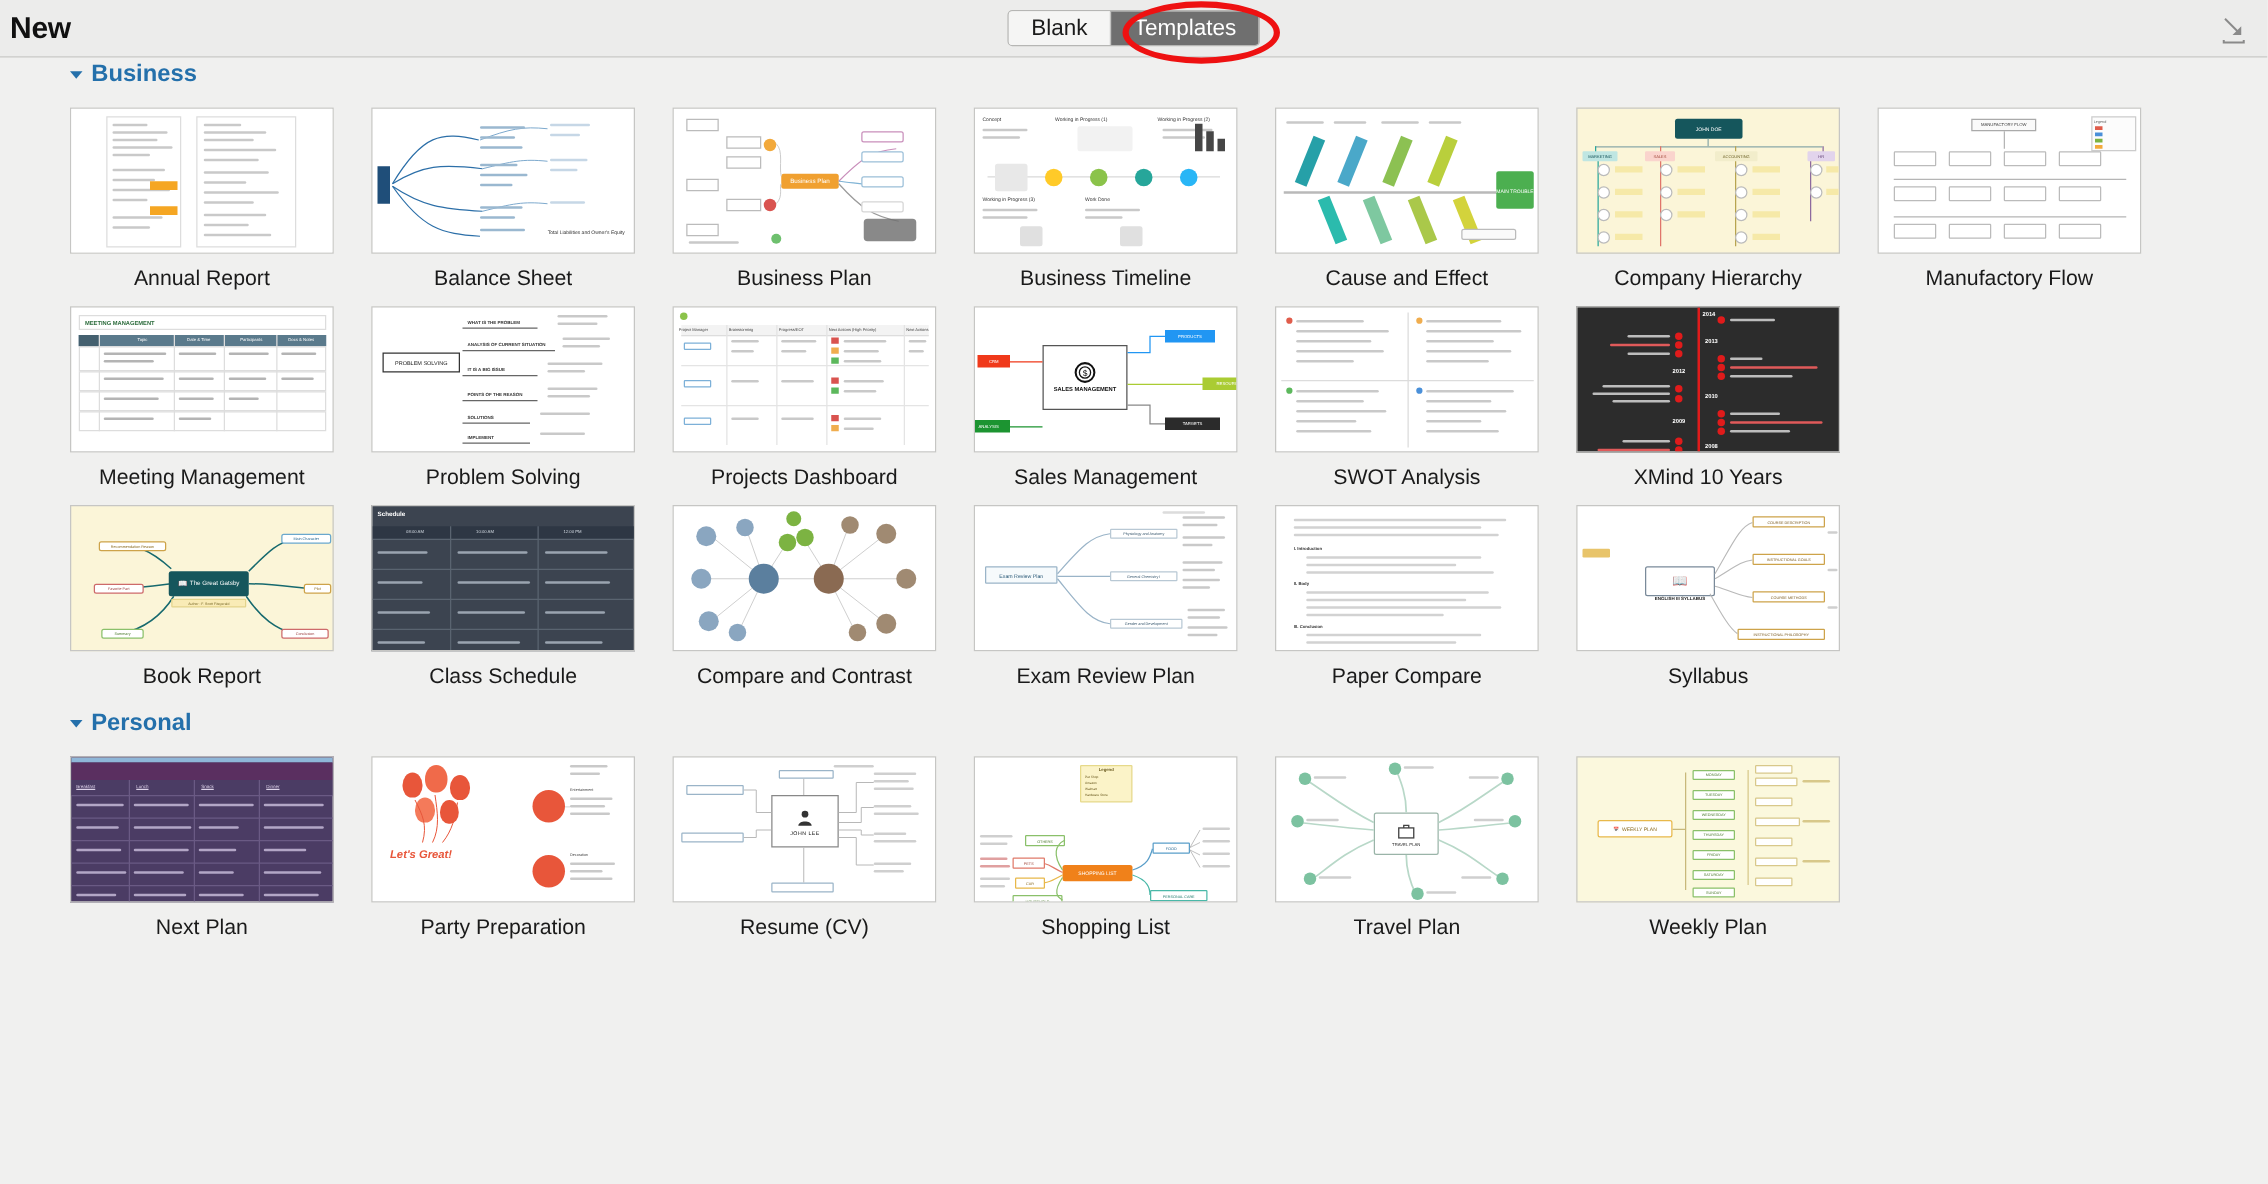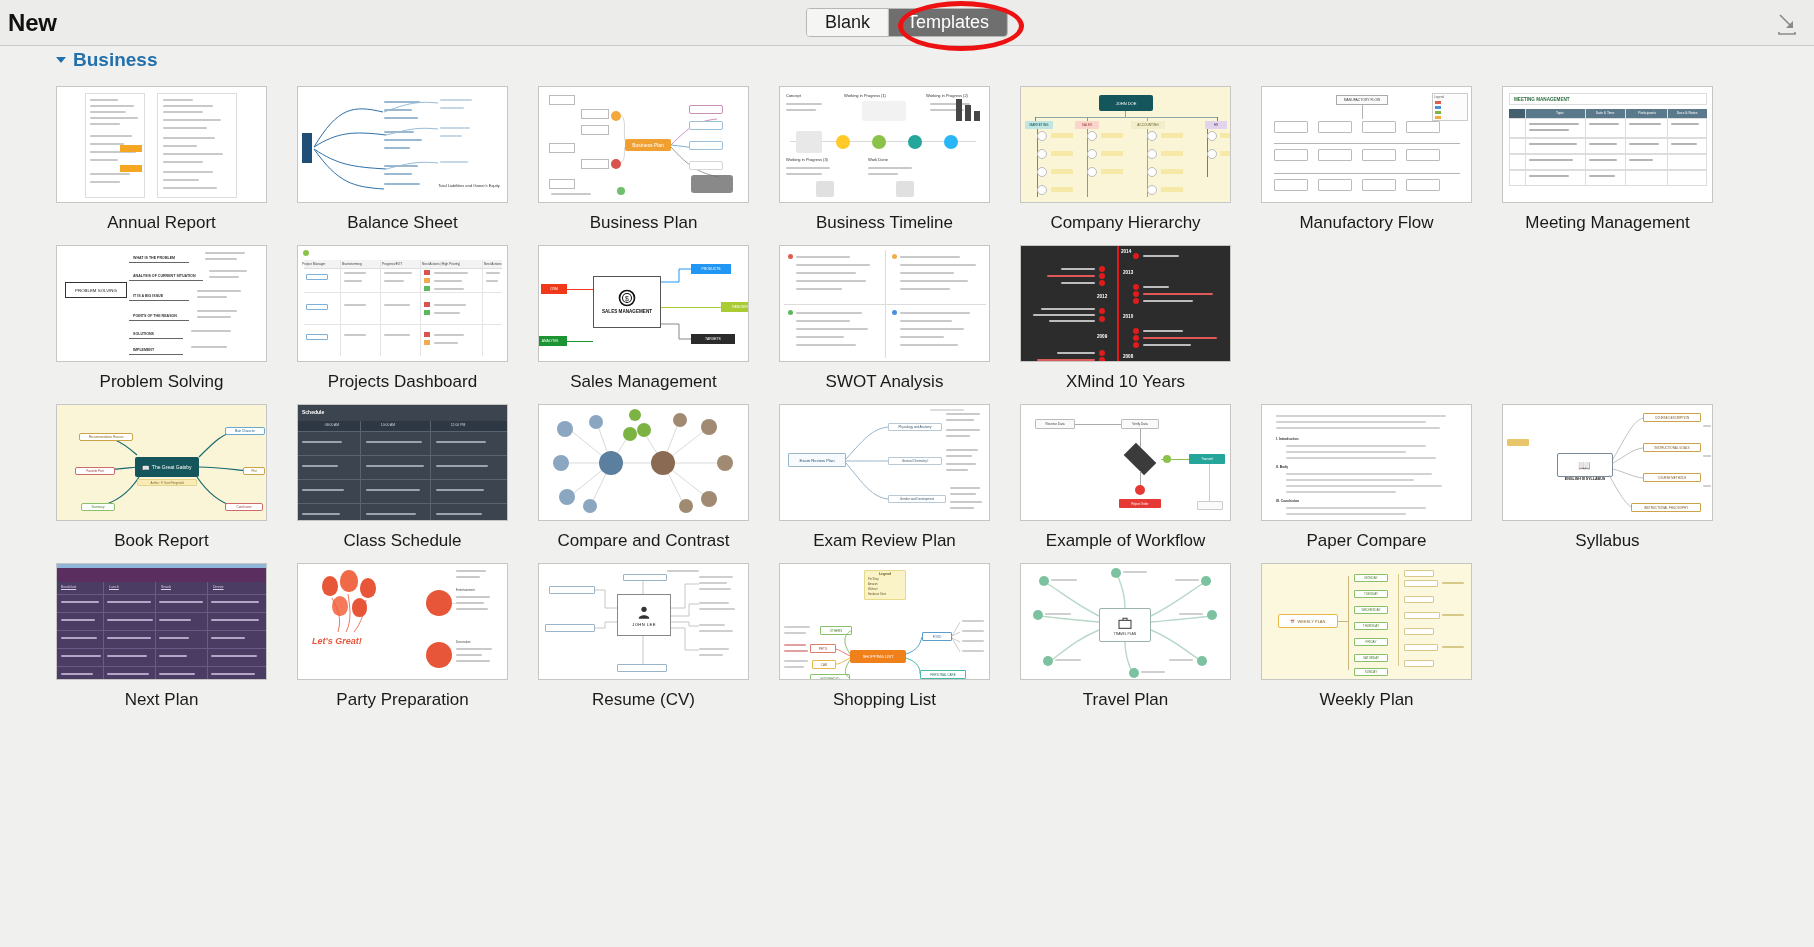--- a/index.html
+++ b/index.html
@@ -288,20 +288,40 @@
         <div class="txtline" style="left:6px;top:80px;width:44px"></div>
         <div class="txtline" style="left:6px;top:86px;width:36px"></div>
         <div class="txtline" style="left:88px;top:80px;width:44px"></div>
         <div class="txtline" style="left:88px;top:86px;width:30px"></div>
         <div class="tn" style="left:36px;top:94px;width:18px;height:16px;background:#e0e0e0;border-radius:2px"></div>
         <div class="tn" style="left:116px;top:94px;width:18px;height:16px;background:#e0e0e0;border-radius:2px"></div>
       </div>
       <div class="card-label">Business Timeline</div>
     </div>
 
+    <div class="card">
+      <div class="thumb bg-white">
+        <div class="lineh" style="left:6px;top:66px;width:176px;height:2px;background:#b9b9b9"></div>
+        <div class="tn" style="left:22px;top:22px;width:10px;height:40px;background:#26a0a8;transform:rotate(22deg)"></div>
+        <div class="tn" style="left:56px;top:22px;width:10px;height:40px;background:#4aa8c9;transform:rotate(22deg)"></div>
+        <div class="tn" style="left:92px;top:22px;width:10px;height:40px;background:#8cc152;transform:rotate(22deg)"></div>
+        <div class="tn" style="left:128px;top:22px;width:10px;height:40px;background:#b9cf3c;transform:rotate(22deg)"></div>
+        <div class="tn" style="left:40px;top:70px;width:10px;height:38px;background:#2bbbad;transform:rotate(-22deg)"></div>
+        <div class="tn" style="left:76px;top:70px;width:10px;height:38px;background:#7ec8a0;transform:rotate(-22deg)"></div>
+        <div class="tn" style="left:112px;top:70px;width:10px;height:38px;background:#aac84a;transform:rotate(-22deg)"></div>
+        <div class="tn" style="left:148px;top:70px;width:10px;height:38px;background:#d3d33c;transform:rotate(-22deg)"></div>
+        <div class="tn" style="left:176px;top:50px;width:30px;height:30px;background:#4caf50;border-radius:2px;color:#fff;font-size:4px;display:flex;align-items:center;justify-content:center;text-align:center">MAIN TROUBLE</div>
+        <div class="txtline" style="left:8px;top:10px;width:30px"></div>
+        <div class="txtline" style="left:46px;top:10px;width:26px"></div>
+        <div class="txtline" style="left:84px;top:10px;width:30px"></div>
+        <div class="txtline" style="left:122px;top:10px;width:26px"></div>
+        <div class="tn" style="left:148px;top:96px;width:44px;height:9px;border:1px solid #bbb;background:#fafafa;border-radius:2px"></div>
+      </div>
+      <div class="card-label">Cause and Effect</div>
+    </div>
 
     <div class="card">
       <div class="thumb bg-cream">
         <div class="tn" style="left:78px;top:8px;width:54px;height:16px;background:#15565c;border-radius:2px;color:#fff;font-size:4px;display:flex;align-items:center;justify-content:center;gap:2px">
           <span>JOHN DOE</span>
         </div>
         <div class="lineh" style="left:14px;top:30px;width:182px;background:#8aa8a8"></div>
         <div class="linev" style="left:104px;top:24px;height:6px;background:#8aa8a8"></div>
         <div class="linev" style="left:14px;top:30px;height:6px;background:#2aa79b"></div>
         <div class="linev" style="left:66px;top:30px;height:6px;background:#e0756a"></div>
@@ -701,38 +721,20 @@
         <div class="txtline" style="left:166px;top:64px;width:22px"></div>
         <div class="txtline" style="left:170px;top:82px;width:30px"></div>
         <div class="txtline" style="left:170px;top:88px;width:26px"></div>
         <div class="txtline" style="left:170px;top:96px;width:32px"></div>
         <div class="txtline" style="left:170px;top:102px;width:24px"></div>
         <div class="txtline" style="left:150px;top:4px;width:34px;background:#dcdcdc"></div>
       </div>
       <div class="card-label">Exam Review Plan</div>
     </div>
 
-    <div class="card">
-      <div class="thumb bg-white">
-        <div class="tn" style="left:14px;top:14px;width:40px;height:10px;border:1px solid #bbb;background:#fafafa;border-radius:1px;font-size:3.2px;color:#444;display:flex;align-items:center;justify-content:center">Receive Data</div>
-        <div class="tn" style="left:100px;top:14px;width:38px;height:10px;border:1px solid #bbb;background:#fafafa;border-radius:1px;font-size:3.2px;color:#444;display:flex;align-items:center;justify-content:center">Verify Data</div>
-        <div class="lineh" style="left:54px;top:19px;width:46px;background:#aaa"></div>
-        <div class="linev" style="left:119px;top:24px;height:18px;background:#aaa"></div>
-        <div class="tn" style="left:99px;top:42px;width:40px;height:24px;background:#3b3b3b;transform:rotate(45deg) scale(0.72);"></div>
-        <div class="linev" style="left:119px;top:66px;height:14px;background:#aaa"></div>
-        <div class="dot" style="left:114px;top:80px;width:10px;height:10px;background:#e53935"></div>
-        <div class="tn" style="left:98px;top:94px;width:42px;height:9px;background:#e53935;border-radius:1px;font-size:3px;color:#fff;display:flex;align-items:center;justify-content:center">Reject Order</div>
-        <div class="lineh" style="left:140px;top:54px;width:28px;background:#8bc34a"></div>
-        <div class="dot" style="left:142px;top:50px;width:8px;height:8px;background:#8bc34a"></div>
-        <div class="tn" style="left:168px;top:49px;width:36px;height:10px;background:#26a69a;border-radius:1px;font-size:3px;color:#fff;display:flex;align-items:center;justify-content:center">Transmit</div>
-        <div class="tn" style="left:176px;top:96px;width:26px;height:9px;border:1px solid #ccc;background:#fafafa;border-radius:1px"></div>
-        <div class="linev" style="left:188px;top:59px;height:37px;background:#ccc"></div>
-      </div>
-      <div class="card-label">Example of Workflow</div>
-    </div>
 
     <div class="card">
       <div class="thumb bg-white">
         <div class="txtline" style="left:14px;top:10px;width:170px;background:#d2d2d2"></div>
         <div class="txtline" style="left:14px;top:16px;width:150px;background:#d2d2d2"></div>
         <div class="txtline" style="left:14px;top:22px;width:164px;background:#d2d2d2"></div>
         <div class="tn" style="left:14px;top:32px;font-size:3.4px;color:#333;font-weight:bold">I. Introduction</div>
         <div class="txtline" style="left:24px;top:40px;width:140px;background:#d2d2d2"></div>
         <div class="txtline" style="left:24px;top:46px;width:120px;background:#d2d2d2"></div>
         <div class="txtline" style="left:24px;top:52px;width:150px;background:#d2d2d2"></div>
@@ -767,20 +769,24 @@
         <div class="tn" style="left:4px;top:34px;width:22px;height:7px;background:#e8c46a;border-radius:1px"></div>
         <div class="txtline" style="left:200px;top:20px;width:8px;background:#cfcfcf"></div>
         <div class="txtline" style="left:200px;top:50px;width:8px;background:#cfcfcf"></div>
         <div class="txtline" style="left:200px;top:80px;width:8px;background:#cfcfcf"></div>
       </div>
       <div class="card-label">Syllabus</div>
     </div>
 
   </div>
 
+  <div class="section-header" style="margin-top:14px">
+    <span class="caret"></span>
+    <span>Personal</span>
+  </div>
 
   <div class="grid">
 
     <div class="card">
       <div class="thumb bg-purple">
         <div class="tn" style="left:0;top:0;width:211px;height:4px;background:#8fb6d8"></div>
         <div class="tn" style="left:0;top:4px;width:211px;height:14px;background:#5a2f60"></div>
         <div class="tn" style="left:0;top:18px;width:211px;height:12px;background:#4b3c64"></div>
         <div class="tn" style="left:4px;top:21px;width:34px;font-size:3.6px;color:#dcd2e8;text-decoration:underline">Breakfast</div>
         <div class="tn" style="left:52px;top:21px;width:34px;font-size:3.6px;color:#dcd2e8;text-decoration:underline">Lunch</div>

